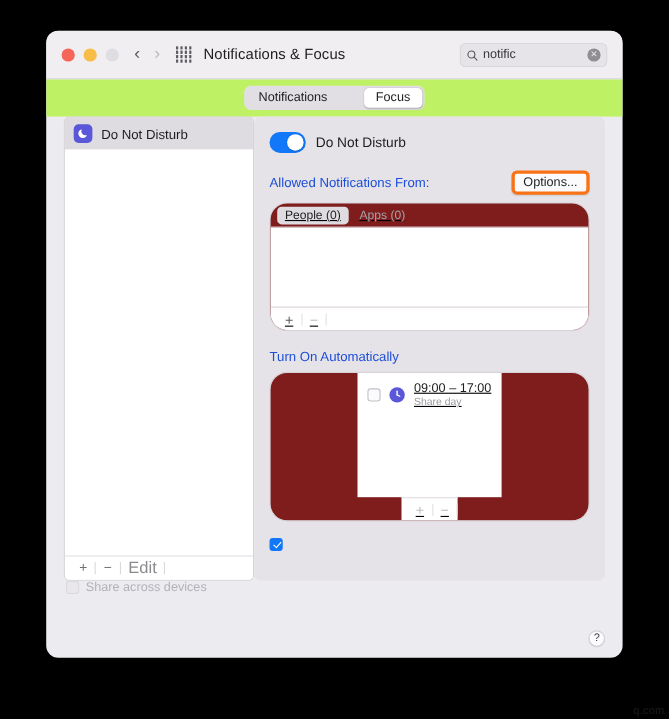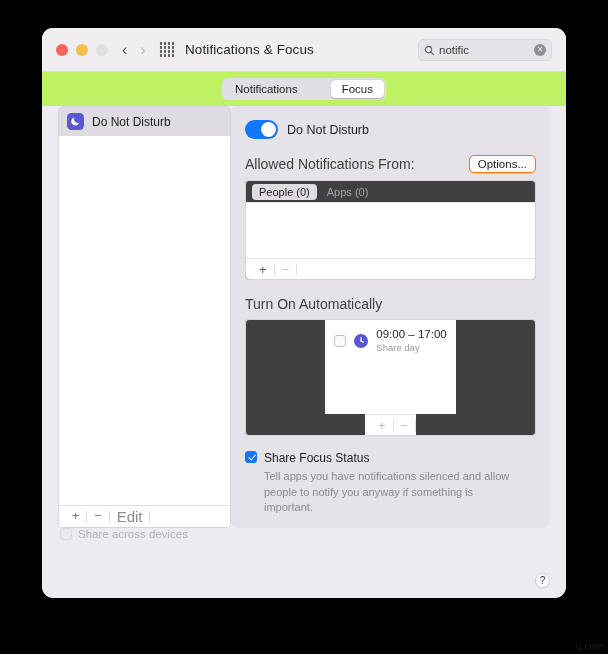--- a/index.html
+++ b/index.html
@@ -294,40 +294,41 @@
     box-shadow: 0 0.5px 1.5px rgba(0,0,0,0.3);
   }
   .toggle-label { font-size: 12.5px; color: #1d1d1f; }
 
   .section-head {
     display: flex;
     align-items: center;
     justify-content: space-between;
     margin-bottom: 7px;
   }
-  .section-title { font-size: 14px; color: #404040; }
+  .section-title { font-size: 12px; color: #1d4ed8; }
 
   .opt-btn {
     font-size: 11.5px;
     color: #1d1d1f;
     background: #fbfafc;
-    border: 1px solid #f97316;
+    border: 3px solid #f97316;
     border-radius: 5px;
     padding: 2px 8px;
     box-shadow: 0 0.5px 1px rgba(0,0,0,0.09);
     white-space: nowrap;
   }
 
   .listbox {
-    background: #404040;
+    background: #7f1d1d;
     border: 1px solid #d7d4d9;
-    border-radius: 4px;
+    border-radius: 16px;
     overflow: hidden;
     display: flex;
     flex-direction: column;
+    text-decoration: underline;
   }
   .listbox.allowed { height: 117px; margin-bottom: 16px; }
   .listbox.schedule { height: 136px; align-items: center; }
 
   .seg-bar {
     height: 22px;
     flex: 0 0 22px;
     border-bottom: 1px solid #e6e3e8;
     display: flex;
     align-items: center;
@@ -572,24 +573,20 @@
           <div class="list-footer">
             <span class="lfbtn dim">+</span>
             <span class="lfsep"></span>
             <span class="lfbtn dim">−</span>
             <span class="lfsep"></span>
           </div>
         </div>
 
         <div class="share-focus">
           <span class="cb checked"></span>
-          <span class="sf-texts">
-            <span class="sf-title">Share Focus Status</span>
-            <span class="sf-desc">Tell apps you have notifications silenced and allow people to notify you anyway if something is important.</span>
-          </span>
         </div>
 
       </div>
     </div>
 
     <div class="bottombar">
       <span class="help-btn">?</span>
     </div>
 
   </div>

